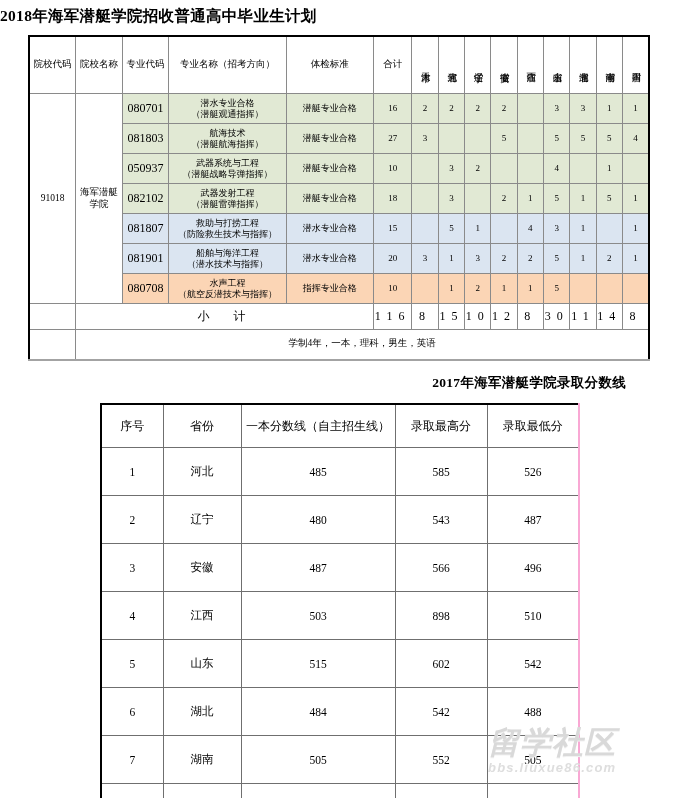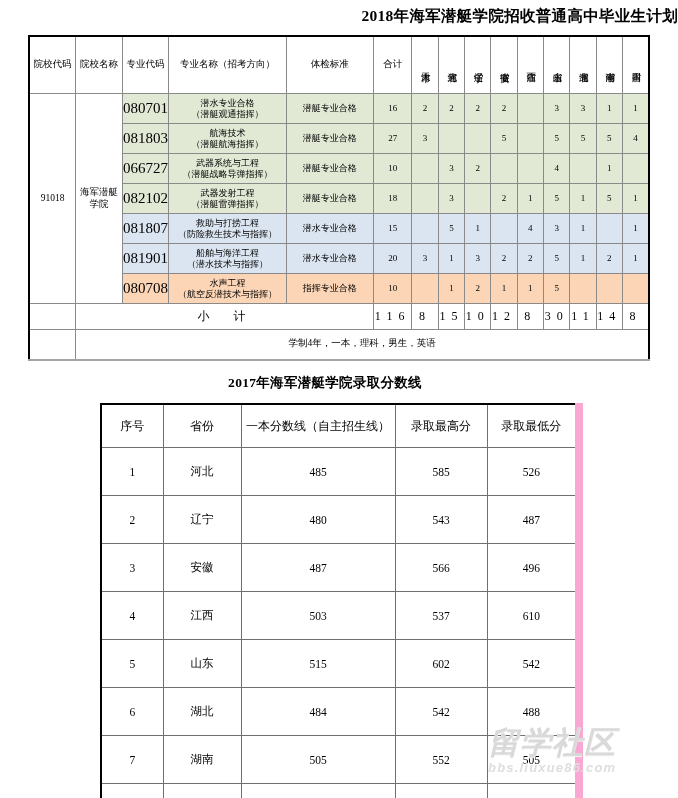--- a/index.html
+++ b/index.html
@@ -14,36 +14,35 @@
     color: #000000;
     position: relative;
     overflow: hidden;
   }
 
   
   .title1 {
     position: absolute;
     left: 0; top: 6px;
     width: 678px;
-    text-align: right;
+    text-align: left;
     font-size: 15.5px;
     font-weight: bold;
     letter-spacing: 0.3px;
     font-family: "Liberation Serif", "DejaVu Serif", serif;
   }
   .title2 {
     position: absolute;
     left: 0; top: 374px;
     width: 626px;
-    text-align: center;
+    text-align: right;
     font-size: 13.5px;
     font-weight: bold;
     letter-spacing: 0.3px;
     font-family: "Liberation Serif", "DejaVu Serif", serif;
-    padding-left: 12px;
   }
 
   
   .tbl1-wrap {
     position: absolute;
     left: 28px;
     top: 35px;
     width: 626px;
   }
   table.t1 {
@@ -79,21 +78,21 @@
 
   .row-maj { height: 30px; }
   .pname { font-size: 9px; line-height: 1.25; }
   .pname .l2 { display: block; }
 
   .g  { background: #e1e9d4; }
   .b  { background: #dbe5f1; }
   .o  { background: #fbd5b5; }
   .w  { background: #ffffff; }
 
-  .code-col { font-size: 15px; }
+  .code-col { font-size: 12px; }
   .subtotal { height: 26px; font-size: 12px; letter-spacing: 6px; }
   .noterow  { height: 30px; font-size: 9.5px; }
   .schoolname { font-size: 9.5px; line-height: 1.3; }
   .schoolcode { font-size: 9.5px; }
 
   
   .tbl2-wrap {
     position: absolute;
     left: 100px;
     top: 403px;
@@ -109,21 +108,21 @@
     border: 1px solid #6f6f6f;
     text-align: center;
     vertical-align: middle;
     padding: 0;
     font-weight: normal;
     font-family: "Liberation Serif", "DejaVu Serif", serif;
   }
   table.t2 thead td { height: 42px; font-size: 12px; }
   table.t2 tbody td { height: 47px; font-size: 11.5px; }
   table.t2 .ol { border-left: 2px solid #000; }
-  table.t2 .or { border-right: 8px solid #f9a8d4; margin-left: 48px; }
+  table.t2 .or { border-right: 2px solid #f9a8d4; margin-left: 48px; }
   table.t2 .ot { border-top: 2px solid #000; }
   table.t2 .ob { border-bottom: 2px solid #000; }
 
   
   .wm {
     position: absolute;
     left: 488px;
     top: 727px;
     width: 168px;
     height: 68px;
@@ -246,21 +245,21 @@
         <td class="g"></td>
         <td class="g">5</td>
         <td class="g"></td>
         <td class="g">5</td>
         <td class="g">5</td>
         <td class="g">5</td>
         <td class="g outer-r">4</td>
       </tr>
 
       <tr class="row-maj">
-        <td class="g code-col">066727</td>
+        <td class="g code-col">050937</td>
         <td class="g pname">
           <span>武器系统与工程</span>
           <span class="l2">（潜艇战略导弹指挥）</span>
         </td>
         <td class="g">潜艇专业合格</td>
         <td class="g">10</td>
         <td class="g"></td>
         <td class="g">3</td>
         <td class="g">2</td>
         <td class="g"></td>
@@ -410,22 +409,22 @@
         <td class="ol">3</td>
         <td>安徽</td>
         <td>487</td>
         <td>566</td>
         <td class="or">496</td>
       </tr>
       <tr>
         <td class="ol">4</td>
         <td>江西</td>
         <td>503</td>
-        <td>537</td>
-        <td class="or">610</td>
+        <td>898</td>
+        <td class="or">510</td>
       </tr>
       <tr>
         <td class="ol">5</td>
         <td>山东</td>
         <td>515</td>
         <td>602</td>
         <td class="or">542</td>
       </tr>
       <tr>
         <td class="ol">6</td>

